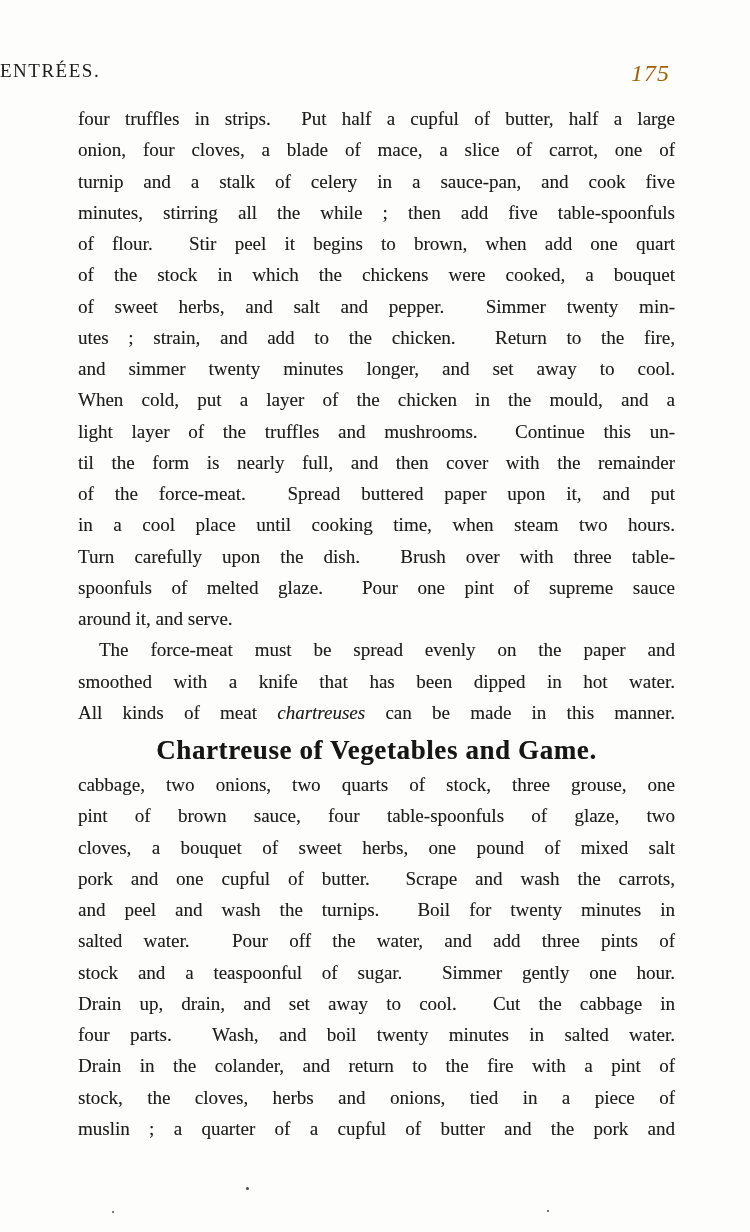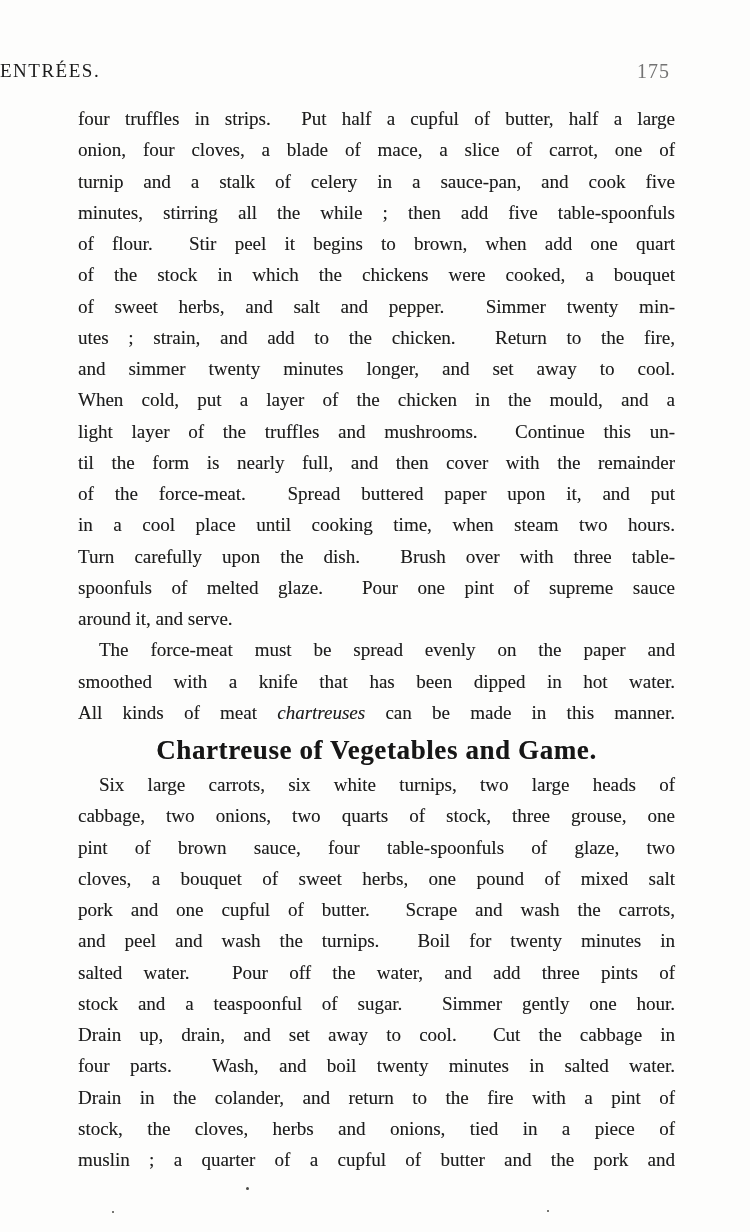--- a/index.html
+++ b/index.html
@@ -16,22 +16,23 @@
     overflow: hidden;
   }
   .running-head {
     position: absolute; top: 60px; left: 0; width: 100%;
     text-align: left;
     font-size: 19px; letter-spacing: 1.5px;
     color: #1b1b1b;
   }
   .page-number {
     position: absolute; top: 60px; right: 80px;
-    font-size: 20px; letter-spacing: 1px;
-    color: #737373;
+    font-size: 24px; letter-spacing: 1px;
+    color: #a16207;
+    font-style: italic;
   }
   .text-block {
     position: absolute; top: 103px; left: 78px; width: 597px;
   }
   .line {
     font-size: 19px;
     line-height: 31.25px;
     text-align: justify;
     text-align-last: justify;
     white-space: pre-wrap;
@@ -91,21 +92,20 @@
 
     <div class="para">
       <div class="line indent">The force-meat must be spread evenly on the paper and</div>
       <div class="line">smoothed with a knife that has been dipped in hot water.</div>
       <div class="line"><span>All kinds of meat </span><em>chartreuses</em><span> can be made in this manner.</span></div>
     </div>
 
     <h2 class="section-heading">Chartreuse of Vegetables and Game.</h2>
 
     <div class="para">
-      <div class="line indent">Six large carrots, six white turnips, two large heads of</div>
       <div class="line">cabbage, two onions, two quarts of stock, three grouse, one</div>
       <div class="line">pint of brown sauce, four table-spoonfuls of glaze, two</div>
       <div class="line">cloves, a bouquet of sweet herbs, one pound of mixed salt</div>
       <div class="line">pork and one cupful of butter.  Scrape and wash the carrots,</div>
       <div class="line">and peel and wash the turnips.  Boil for twenty minutes in</div>
       <div class="line">salted water.  Pour off the water, and add three pints of</div>
       <div class="line">stock and a teaspoonful of sugar.  Simmer gently one hour.</div>
       <div class="line">Drain up, drain, and set away to cool.  Cut the cabbage in</div>
       <div class="line">four parts.  Wash, and boil twenty minutes in salted water.</div>
       <div class="line">Drain in the colander, and return to the fire with a pint of</div>

